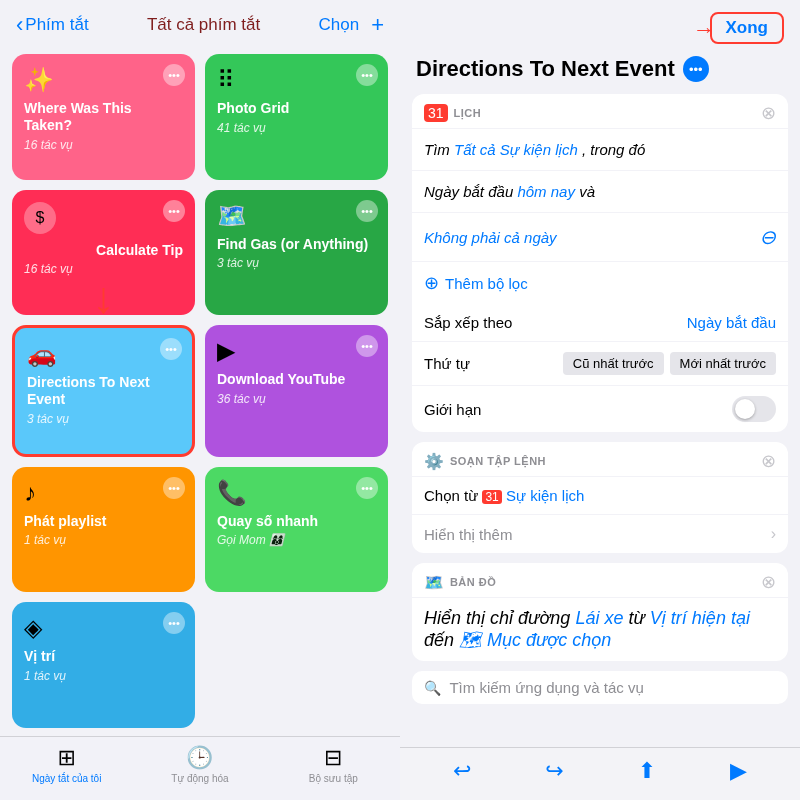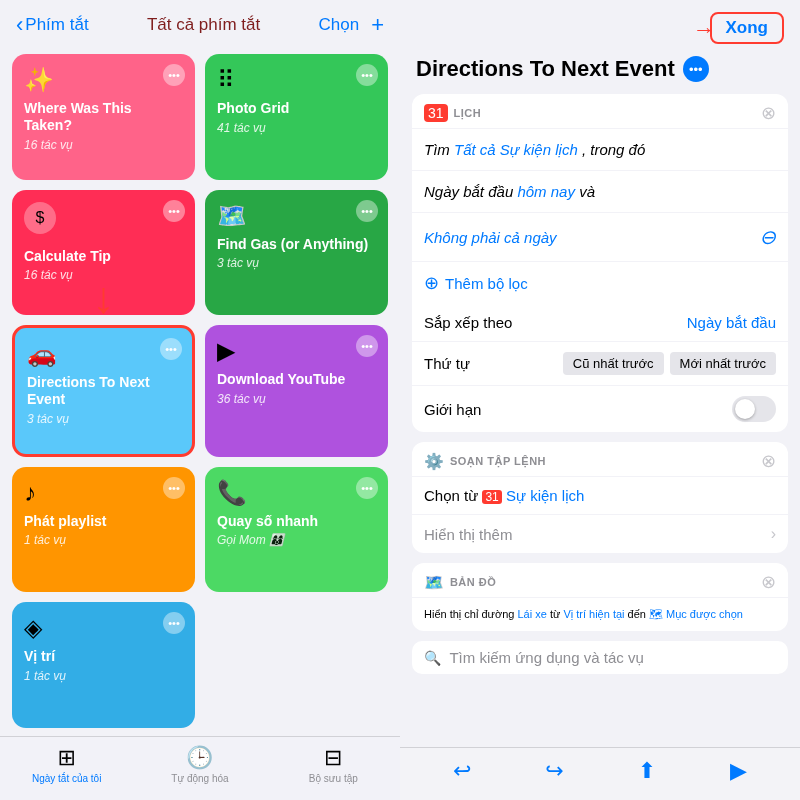--- a/index.html
+++ b/index.html
@@ -342,22 +342,23 @@
       color: #8e8e93;
     }
 
     .chevron-right {
       color: #c7c7cc;
       font-size: 16px;
     }
 
     .map-row {
       padding: 10px 12px;
-      font-size: 11px;
+      font-size: 18px;
       color: #000;
+      font-style: italic;
     }
 
     .search-bar {
       margin: 4px 12px 8px;
       background: white;
       border-radius: 10px;
       padding: 8px 12px;
       display: flex;
       align-items: center;
       gap: 8px;
@@ -422,21 +423,21 @@
     <div class="shortcut-card green">
       <div class="card-more">•••</div>
       <div class="card-icon">⠿</div>
       <div class="card-title">Photo Grid</div>
       <div class="card-sub">41 tác vụ</div>
     </div>
 
     <div class="shortcut-card red-pink">
       <div class="card-more">•••</div>
       <div class="card-icon" style="background:rgba(255,255,255,0.3);width:32px;height:32px;border-radius:50%;display:flex;align-items:center;justify-content:center;font-size:16px;">$</div>
-      <div class="card-title" style="margin-top:8px;">Calculate Tip</div>
+      <div class="card-title" style="margin-top:2px;text-align:right;">Calculate Tip</div>
       <div class="card-sub">16 tác vụ</div>
     </div>
 
     <div class="shortcut-card dark-green">
       <div class="card-more">•••</div>
       <div class="card-icon">🗺️</div>
       <div class="card-title">Find Gas (or Anything)</div>
       <div class="card-sub">3 tác vụ</div>
     </div>
 

